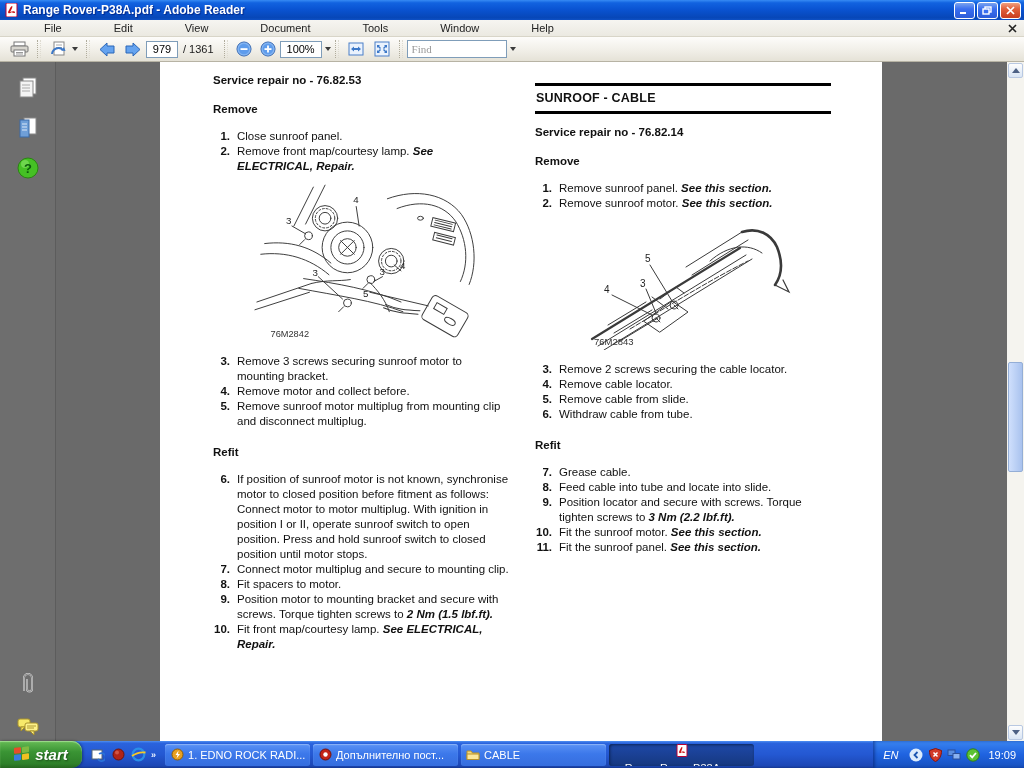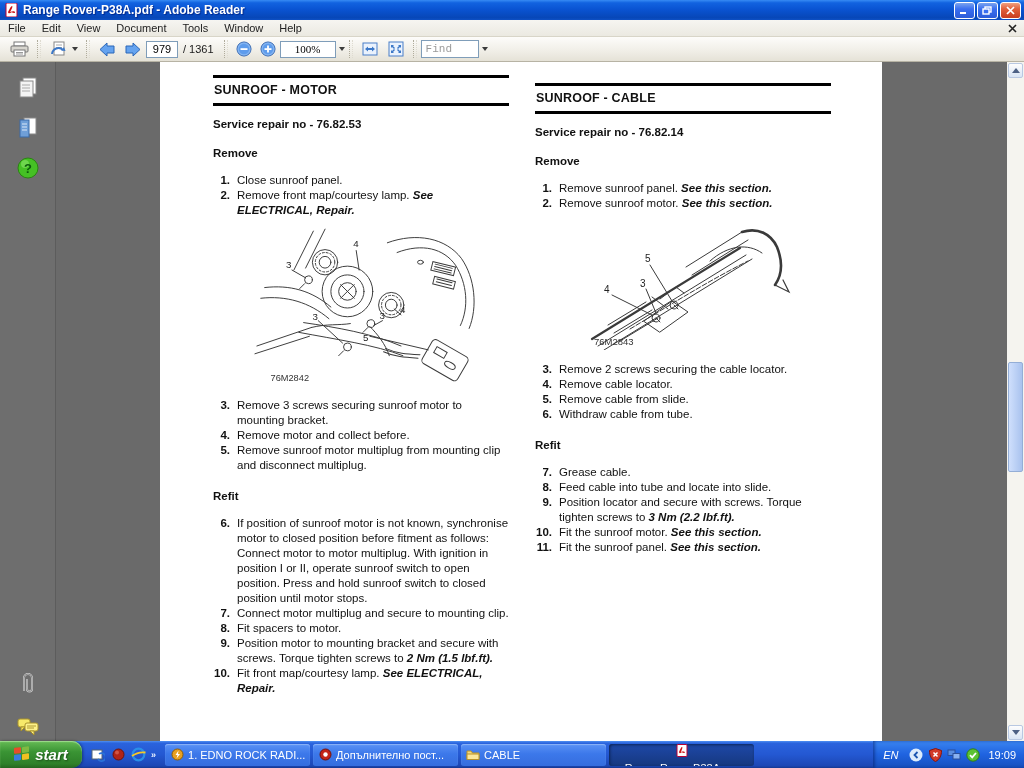--- a/index.html
+++ b/index.html
@@ -16,37 +16,37 @@
   .winbtn { width:21px; height:17px; border-radius:3px; border:1px solid #fff;
     display:flex; align-items:center; justify-content:center;
     background:linear-gradient(180deg,#7ba4ef 0%,#3a6ff0 40%,#2c5cd8 100%); }
   .winbtn.close { background:linear-gradient(180deg,#f0a080 0%,#e1603a 40%,#c83c1e 100%); }
   .winbtn svg { display:block; }
 
   
   #menubar { position:absolute; left:0; top:20px; width:1024px; height:17px;
     background:linear-gradient(180deg,#f6f5f1,#ebe9e1); border-bottom:1px solid #d8d5c8;
     display:flex; align-items:center; font-size:11px; color:#222; }
-  .menu-item { padding:14px 8px; cursor:default; }
+  .menu-item { padding:14px 8px; cursor:default;margin-left:36px; }
   #menubar .spacer { flex:1; }
   .close-doc { width:16px; height:13px; margin-right:4px; display:flex; align-items:center; justify-content:center; }
 
   
   #toolbar { position:absolute; left:0; top:37px; width:1024px; height:25px;
     background:linear-gradient(180deg,#fdfcfa 0%,#f1efe8 55%,#e5e2d7 100%);
     border-bottom:1px solid #b7b3a4; display:flex; align-items:center; padding-left:6px; }
   .tbtn { height:22px; display:flex; align-items:center; justify-content:center; padding:0 3px; border:1px solid transparent; border-radius:2px; }
   .tsep { width:4px; height:18px; margin:0 4px; border-left:1px dotted #b0ac9c; border-right:1px dotted #dedbd0; }
   .caret { width:0; height:0; border-left:3px solid transparent; border-right:3px solid transparent; border-top:4px solid #3b3b3b; margin-left:3px; }
   .pagebox, .zoombox { height:17px; border:1px solid #7f9db9; background:#fff; font-size:11px; text-align:center; color:#000; }
   .pagebox { width:32px; }
-  .zoombox { width:56px;font-family:Liberation Serif, serif; }
+  .zoombox { width:42px; }
   .pagecount { font-size:11px; color:#1a1a1a; margin:0 6px 0 5px; white-space:nowrap; }
   .findwrap { display:flex; align-items:center; }
-  .findbox { width:58px; height:18px; border:1px solid #7f9db9; background:#fff; font-size:11px; padding:8px 4px; font-family:Liberation Mono, monospace; }
+  .findbox { width:100px; height:18px; border:1px solid #7f9db9; background:#fff; font-size:11px; padding:8px 4px; font-family:Liberation Serif, serif; }
   .findbox::placeholder { color:#9a9a9a; }
 
   
   #main { position:absolute; left:0; top:62px; width:1024px; height:679px; }
   #sidebar { position:absolute; left:0; top:0; width:56px; height:100%;
     background:#6e6e6e; border-right:1px solid #5c5c5c; }
   .side-icon { position:absolute; left:14px; width:28px; height:28px; display:flex; align-items:center; justify-content:center; }
   #canvas { position:absolute; left:57px; top:0; right:17px; height:100%; background:#6a6a6a; overflow:hidden; }
   #page { position:absolute; left:103px; top:0; width:722px; height:679px; background:#fff; overflow:hidden; }
 
@@ -277,23 +277,20 @@
           <line x1="11" y1="10" x2="20" y2="10" stroke="#b09a32"></line>
             <line x1="11" y1="12" x2="18" y2="12" stroke="#b09a32"></line>
         </svg>
       </div>
     </div>
 
     <div id="canvas">
       <div id="page">
 
         <div class="col" id="col-left">
-          <div class="col-head">
-            <span>SUNROOF - MOTOR</span>
-          </div>
           <div class="service">Service repair no - 76.82.53</div>
           <div class="sec-head sec-remove">Remove</div>
           <ol class="steps">
               <li>
                 <span class="num">1.</span>
                 <span class="txt">Close sunroof panel.</span>
               </li>
               <li>
                 <span class="num">2.</span>
                 <span class="txt">Remove front map/courtesy lamp. <b class="ref">See ELECTRICAL, Repair.</b></span>

